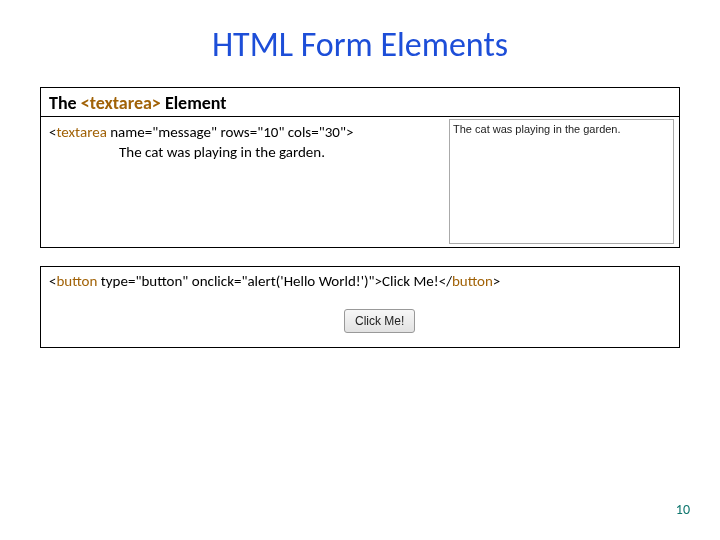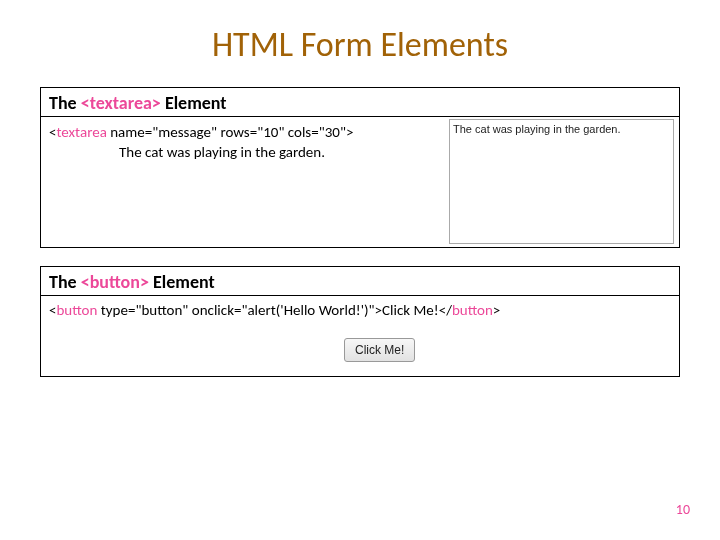--- a/index.html
+++ b/index.html
@@ -8,42 +8,42 @@
       height: 540px;
       background: #fff;
       font-family: Calibri, Arial, sans-serif;
       position: relative;
       padding: 18px 40px 0 40px;
     }
     .title {
       font-size: 34px;
       font-weight: 400;
       text-align: center;
-      color: #a16207;
+      color: #1d4ed8;
       margin: 6px 0 22px 0;
       letter-spacing: 0;
     }
     .box {
       border: 1px solid #000;
       margin-bottom: 18px;
       position: relative;
     }
     .box-heading {
       font-size: 18px;
       font-weight: 700;
       color: #000;
       padding: 4px 8px 2px 8px;
       border-bottom: 1px solid #000;
     }
     .box-body {
       padding: 5px 8px 26px 8px;
       font-size: 15px;
       line-height: 1.35;
     }
-    .red { color: #ec4899; }
+    .red { color: #a16207; }
     .indented { margin-left: 70px; display: block; }
     .textarea-widget {
       position: absolute;
       top: 2px;
       right: 5px;
       width: 225px;
       height: 125px;
       border: 1px solid #aaa;
       background: #fff;
       font-family: Arial, sans-serif;
@@ -75,21 +75,21 @@
       font-family: Arial, sans-serif;
       font-size: 12px;
       color: #222;
       cursor: pointer;
     }
     .page-number {
       position: absolute;
       bottom: 22px;
       right: 30px;
       font-size: 14px;
-      color: #ec4899;
+      color: #0f766e;
       font-family: Calibri, Arial, sans-serif;
     }
   </style>
 </head>
 <body>
 
 <h1 class="title">HTML Form Elements</h1>
 
 <div class="box">
   <div class="box-heading">
@@ -98,23 +98,20 @@
   <div class="box-body box1-body">
     <div>
       <span>&lt;</span><span class="red">textarea</span><span> name="message" rows="10" cols="30"&gt;</span>
     </div>
     <span class="indented">The cat was playing in the garden.</span>
     <textarea class="textarea-widget" style="">The cat was playing in the garden.</textarea>
   </div>
 </div>
 
 <div class="box box2">
-  <div class="box-heading">
-    <span>The </span><span class="red">&lt;button&gt;</span><span> Element</span>
-  </div>
   <div class="box-body box2-body">
     <div class="code-line">
       <span>&lt;</span><span class="red">button</span><span> type="button" onclick="alert('Hello World!')"&gt;</span><span>Click Me!</span><span>&lt;/</span><span class="red">button</span><span>&gt;</span>
     </div>
     <button class="demo-button">Click Me!</button>
   </div>
 </div>
 
 <div class="page-number">10</div>
 

